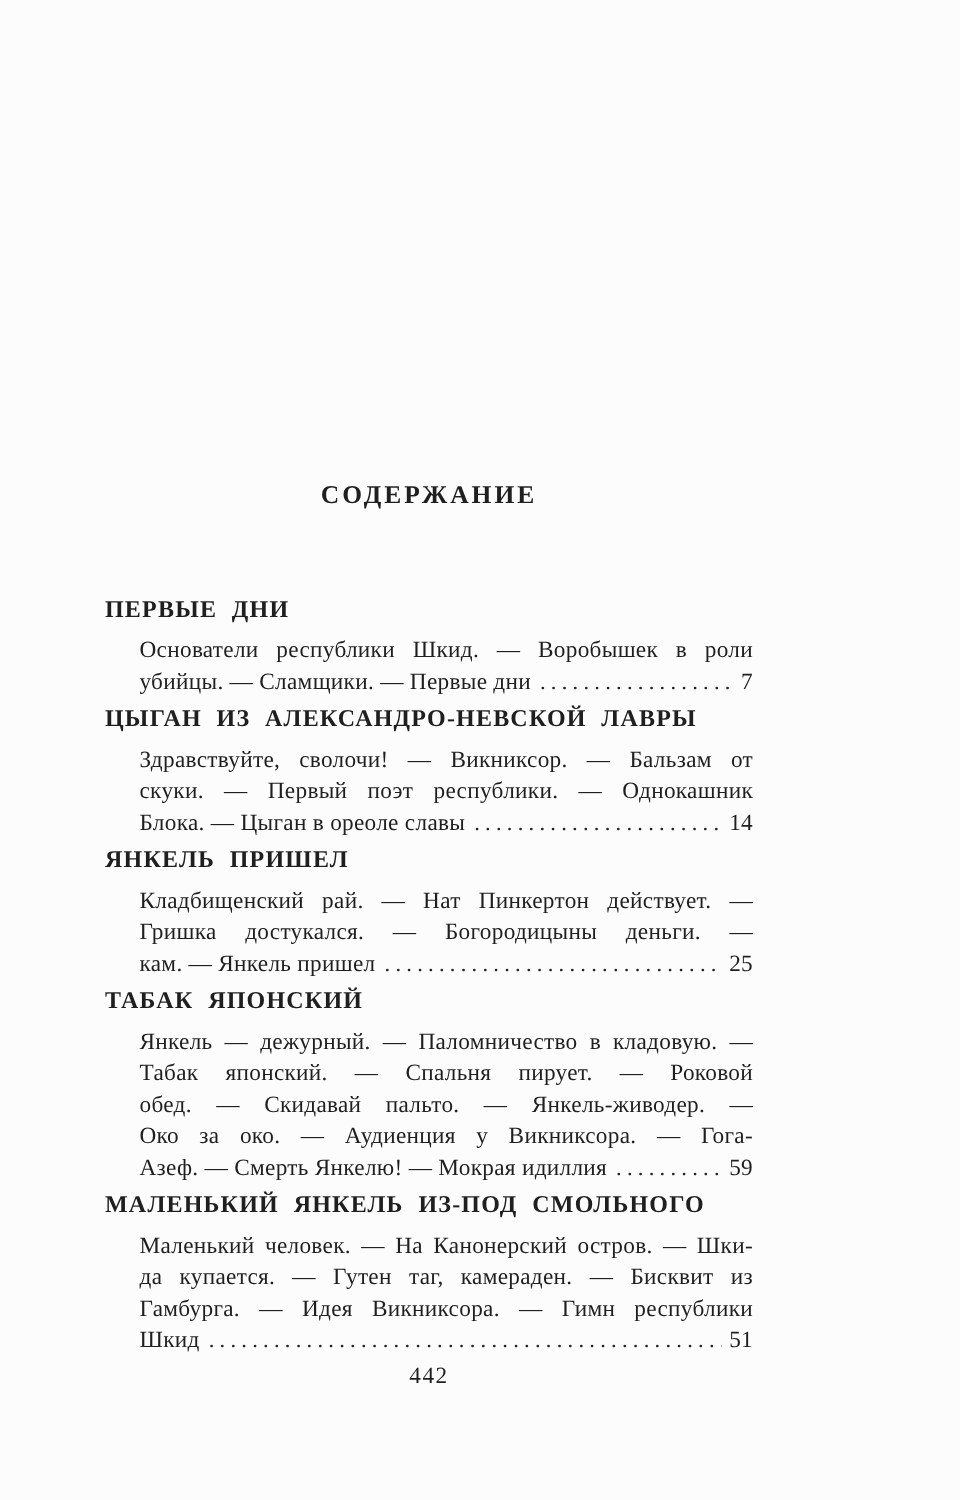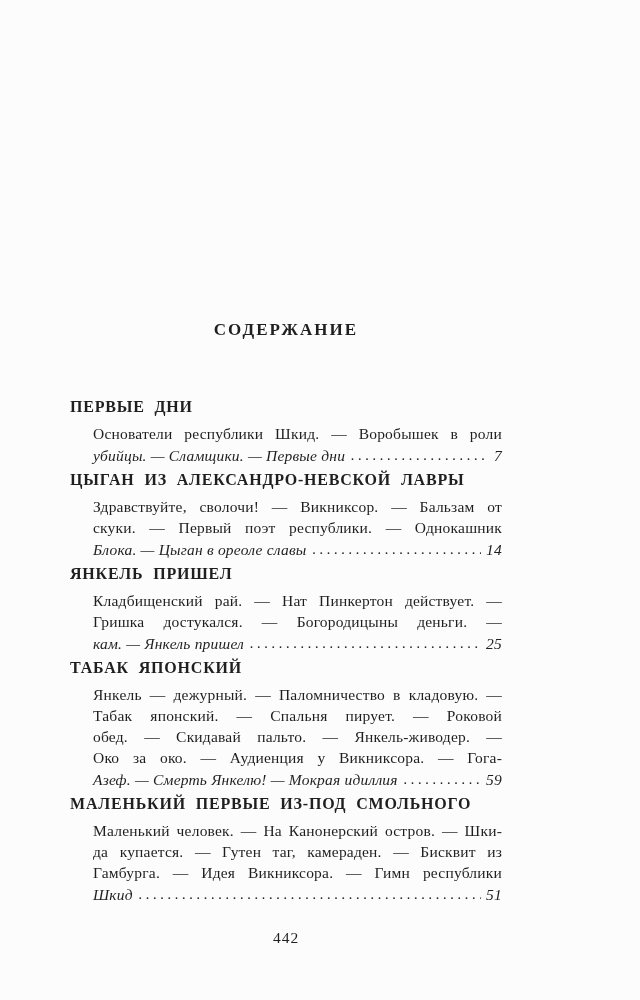--- a/index.html
+++ b/index.html
@@ -38,43 +38,42 @@
     font-size: 15.5px;
     line-height: 21px;
     letter-spacing: 0.2px;
   }
   .toc-line {
     text-align: justify;
     text-align-last: justify;
   }
   .toc-lastline {
     display: flex;
-    align-items: center;
-    font-style: italic;
+    align-items: flex-start;
   }
   .lastline-text { white-space: nowrap; }
   .dot-leader {
     flex: 1;
     overflow: hidden;
     white-space: nowrap;
     margin-left: 6px;
     color: #242424;
   }
   .dot-leader::after {
     content: "........................................................................................................";
     letter-spacing: 3.5px;
     font-size: 15px;
   }
   .pagenum {
     margin-left: 5px;
     white-space: nowrap;
   }
   .folio {
     text-align: center;
-    margin-top: 24px;
+    margin-top: 4px;
     font-size: 15.5px;
     letter-spacing: 1px;
   }
 </style>
 </head>
 <body>
 
 <div class="page">
 
   <h1 class="toc-title">СОДЕРЖАНИЕ</h1>
@@ -126,21 +125,21 @@
       <div class="toc-line">Око за око. — Аудиенция у Викниксора. — Гога-</div>
       <div class="toc-lastline">
         <span class="lastline-text">Азеф. — Смерть Янкелю! — Мокрая идиллия</span>
         <span class="dot-leader"></span>
         <span class="pagenum">59</span>
       </div>
     </div>
   </section>
 
   <section class="toc-section">
-    <h2 class="toc-heading">МАЛЕНЬКИЙ ПЕРВЫЕ ИЗ-ПОД СМОЛЬНОГО</h2>
+    <h2 class="toc-heading">МАЛЕНЬКИЙ ЯНКЕЛЬ ИЗ-ПОД СМОЛЬНОГО</h2>
     <div class="toc-body">
       <div class="toc-line">Маленький человек. — На Канонерский остров. — Шки-</div>
       <div class="toc-line">да купается. — Гутен таг, камераден. — Бисквит из</div>
       <div class="toc-line">Гамбурга. — Идея Викниксора. — Гимн республики</div>
       <div class="toc-lastline">
         <span class="lastline-text">Шкид</span>
         <span class="dot-leader"></span>
         <span class="pagenum">51</span>
       </div>
     </div>

